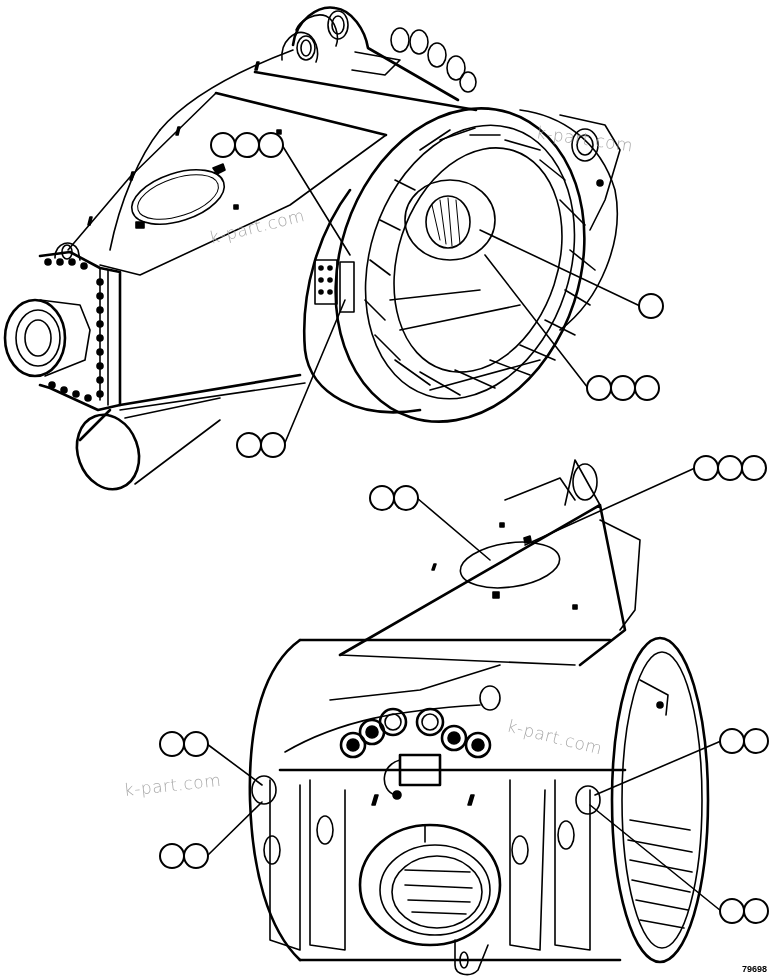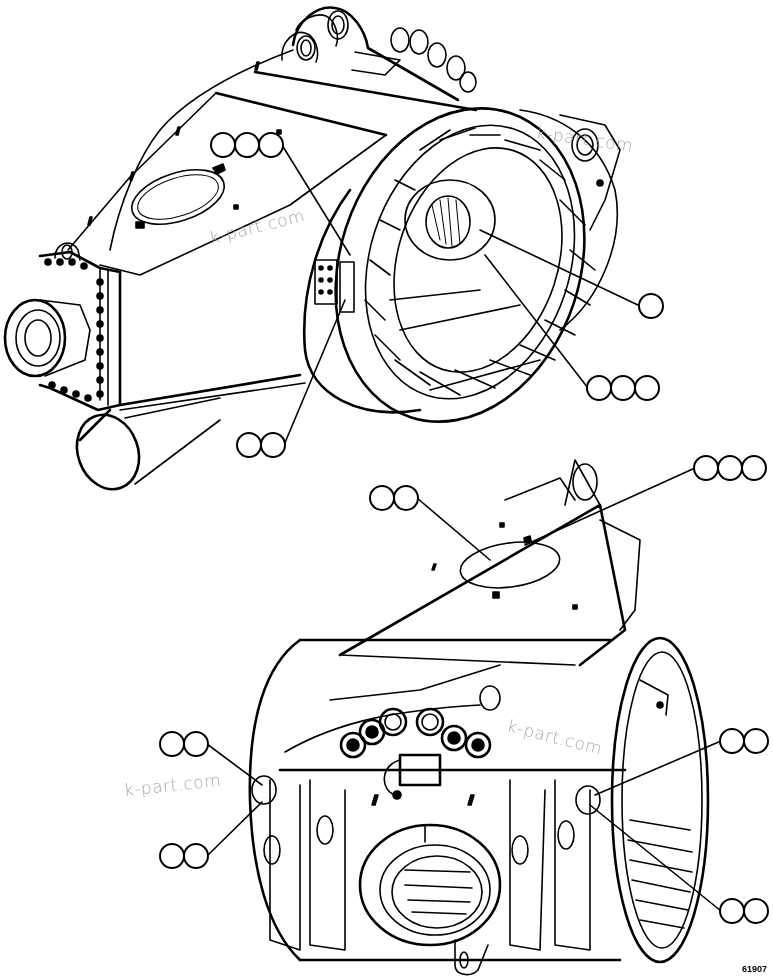--- a/index.html
+++ b/index.html
@@ -309,14 +309,14 @@
   </div>
   <div class="callout-group" style="left:719px;top:728px;">
     <div class="bubble"></div>
     <div class="bubble"></div>
   </div>
   <div class="callout-group" style="left:719px;top:898px;">
     <div class="bubble"></div>
     <div class="bubble"></div>
   </div>
 
-  <div class="fig-number">61907</div>
+  <div class="fig-number">79698</div>
 </div>
 
 </body></html>

